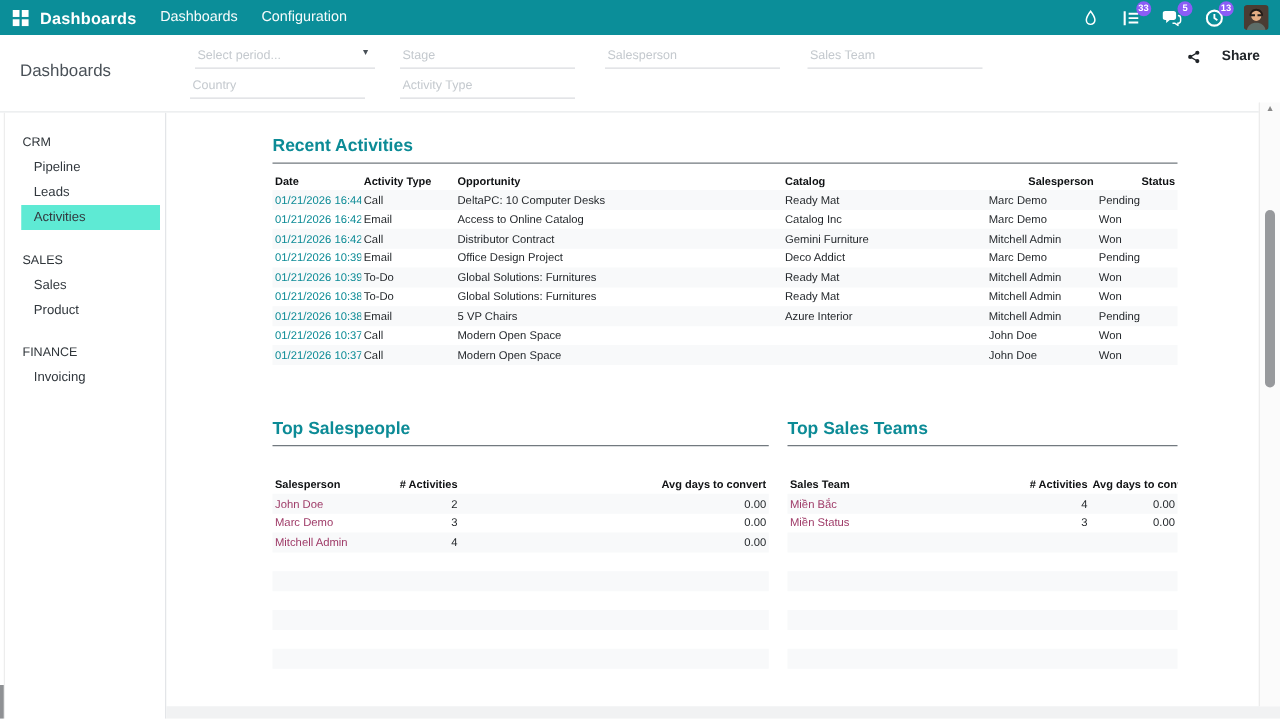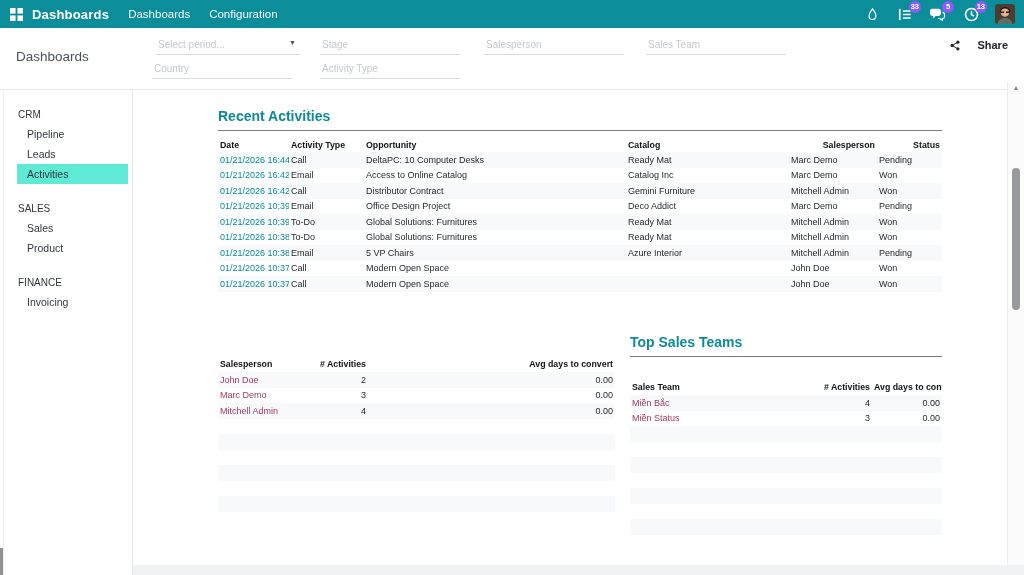--- a/index.html
+++ b/index.html
@@ -267,20 +267,21 @@
         <div class="cell ct">Call</div>
         <div class="cell co">Modern Open Space</div>
         <div class="cell cc"></div>
         <div class="cell cs">John Doe</div>
         <div class="cell cst">Won</div>
       </div>
     </div>
 </div>
 
 <div id="tsp">
+  <div class="section-title">Top Salespeople</div>
   <div class="tbl-head2" id="tsp-head">
       <div class="cell t1">Salesperson</div>
       <div class="cell t2 tr"># Activities</div>
       <div class="cell t3 tr">Avg days to convert</div>
     </div>
   <div id="tsp-body">
       <div class="tbl-row stripe">
         <div class="cell t1 link-mag">John Doe</div>
         <div class="cell t2 tr">2</div>
         <div class="cell t3 tr">0.00</div>

